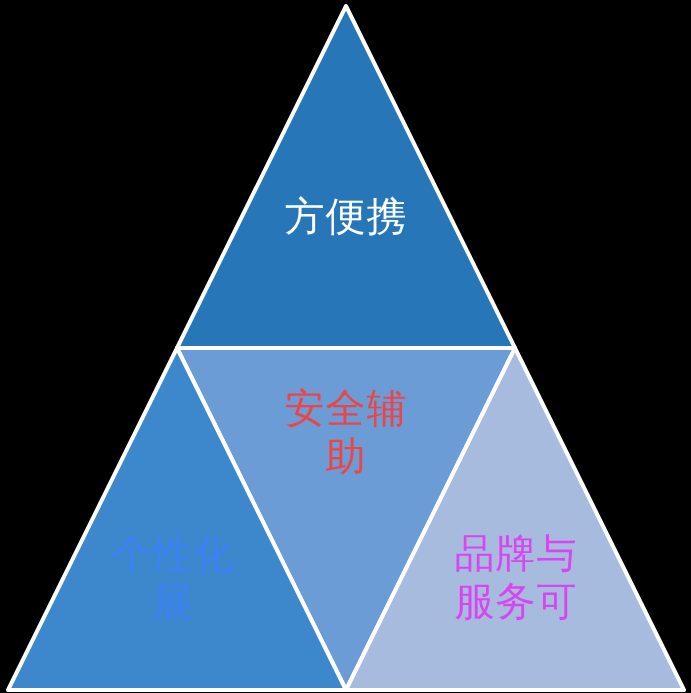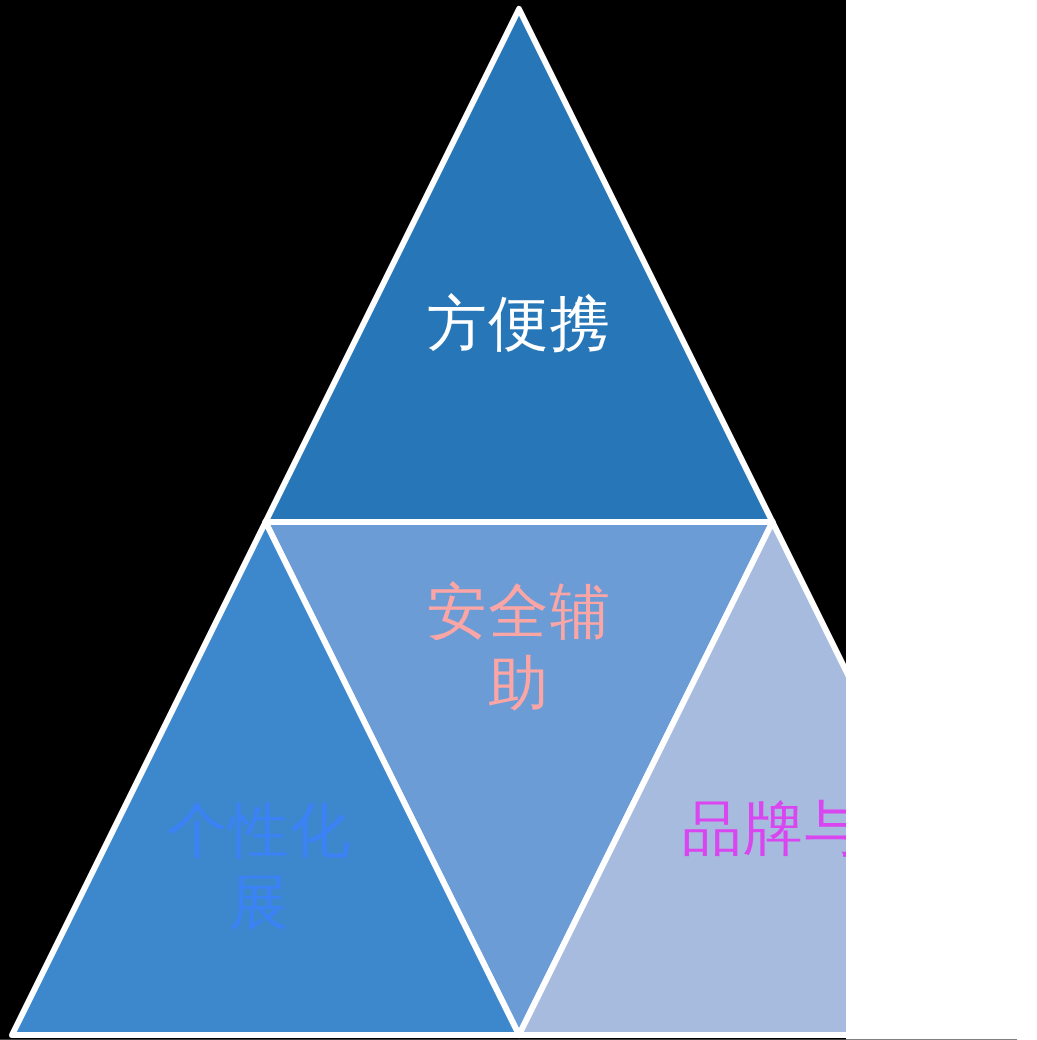--- a/index.html
+++ b/index.html
@@ -4,21 +4,21 @@
 <style>
   html, body {
     margin: 0;
     padding: 0;
     width: 691px;
     height: 693px;
     font-family: "Liberation Sans", sans-serif;
   }
   .stage {
     position: relative;
-    width: 564px;
+    width: 691px;
     height: 693px;
     overflow: hidden;
   }
   .stage svg {
     position: absolute;
     left: 0;
     top: 0;
     display: block;
   }
   .stage svg polygon {
@@ -50,27 +50,28 @@
     <polygon points="346,6 515,348 177,348" fill="#2776B7"></polygon>
     <polygon points="177,348 515,348 346,690" fill="#6B9CD6"></polygon>
     <polygon points="8,690 177,348 346,690" fill="#3D88CD"></polygon>
     <polygon points="515,348 684,690 346,690" fill="#A7BBDF"></polygon>
   </svg>
 
   <div class="seg-label top" style="color: rgb(255, 255, 255);">
     <div>方便携</div>
   </div>
 
-  <div class="seg-label middle" style="color: #fca5a5;">
+  <div class="seg-label middle" style="color: #ef4444;">
     <div>安全辅</div>
     <div>助</div>
   </div>
 
   <div class="seg-label bottomleft" style="color: #3b82f6;">
     <div>个性化</div>
     <div>展</div>
   </div>
 
   <div class="seg-label bottomright" style="color: #d946ef;">
     <div>品牌与</div>
+    <div>服务可</div>
   </div>
 
 </div>
 
 </body></html>

